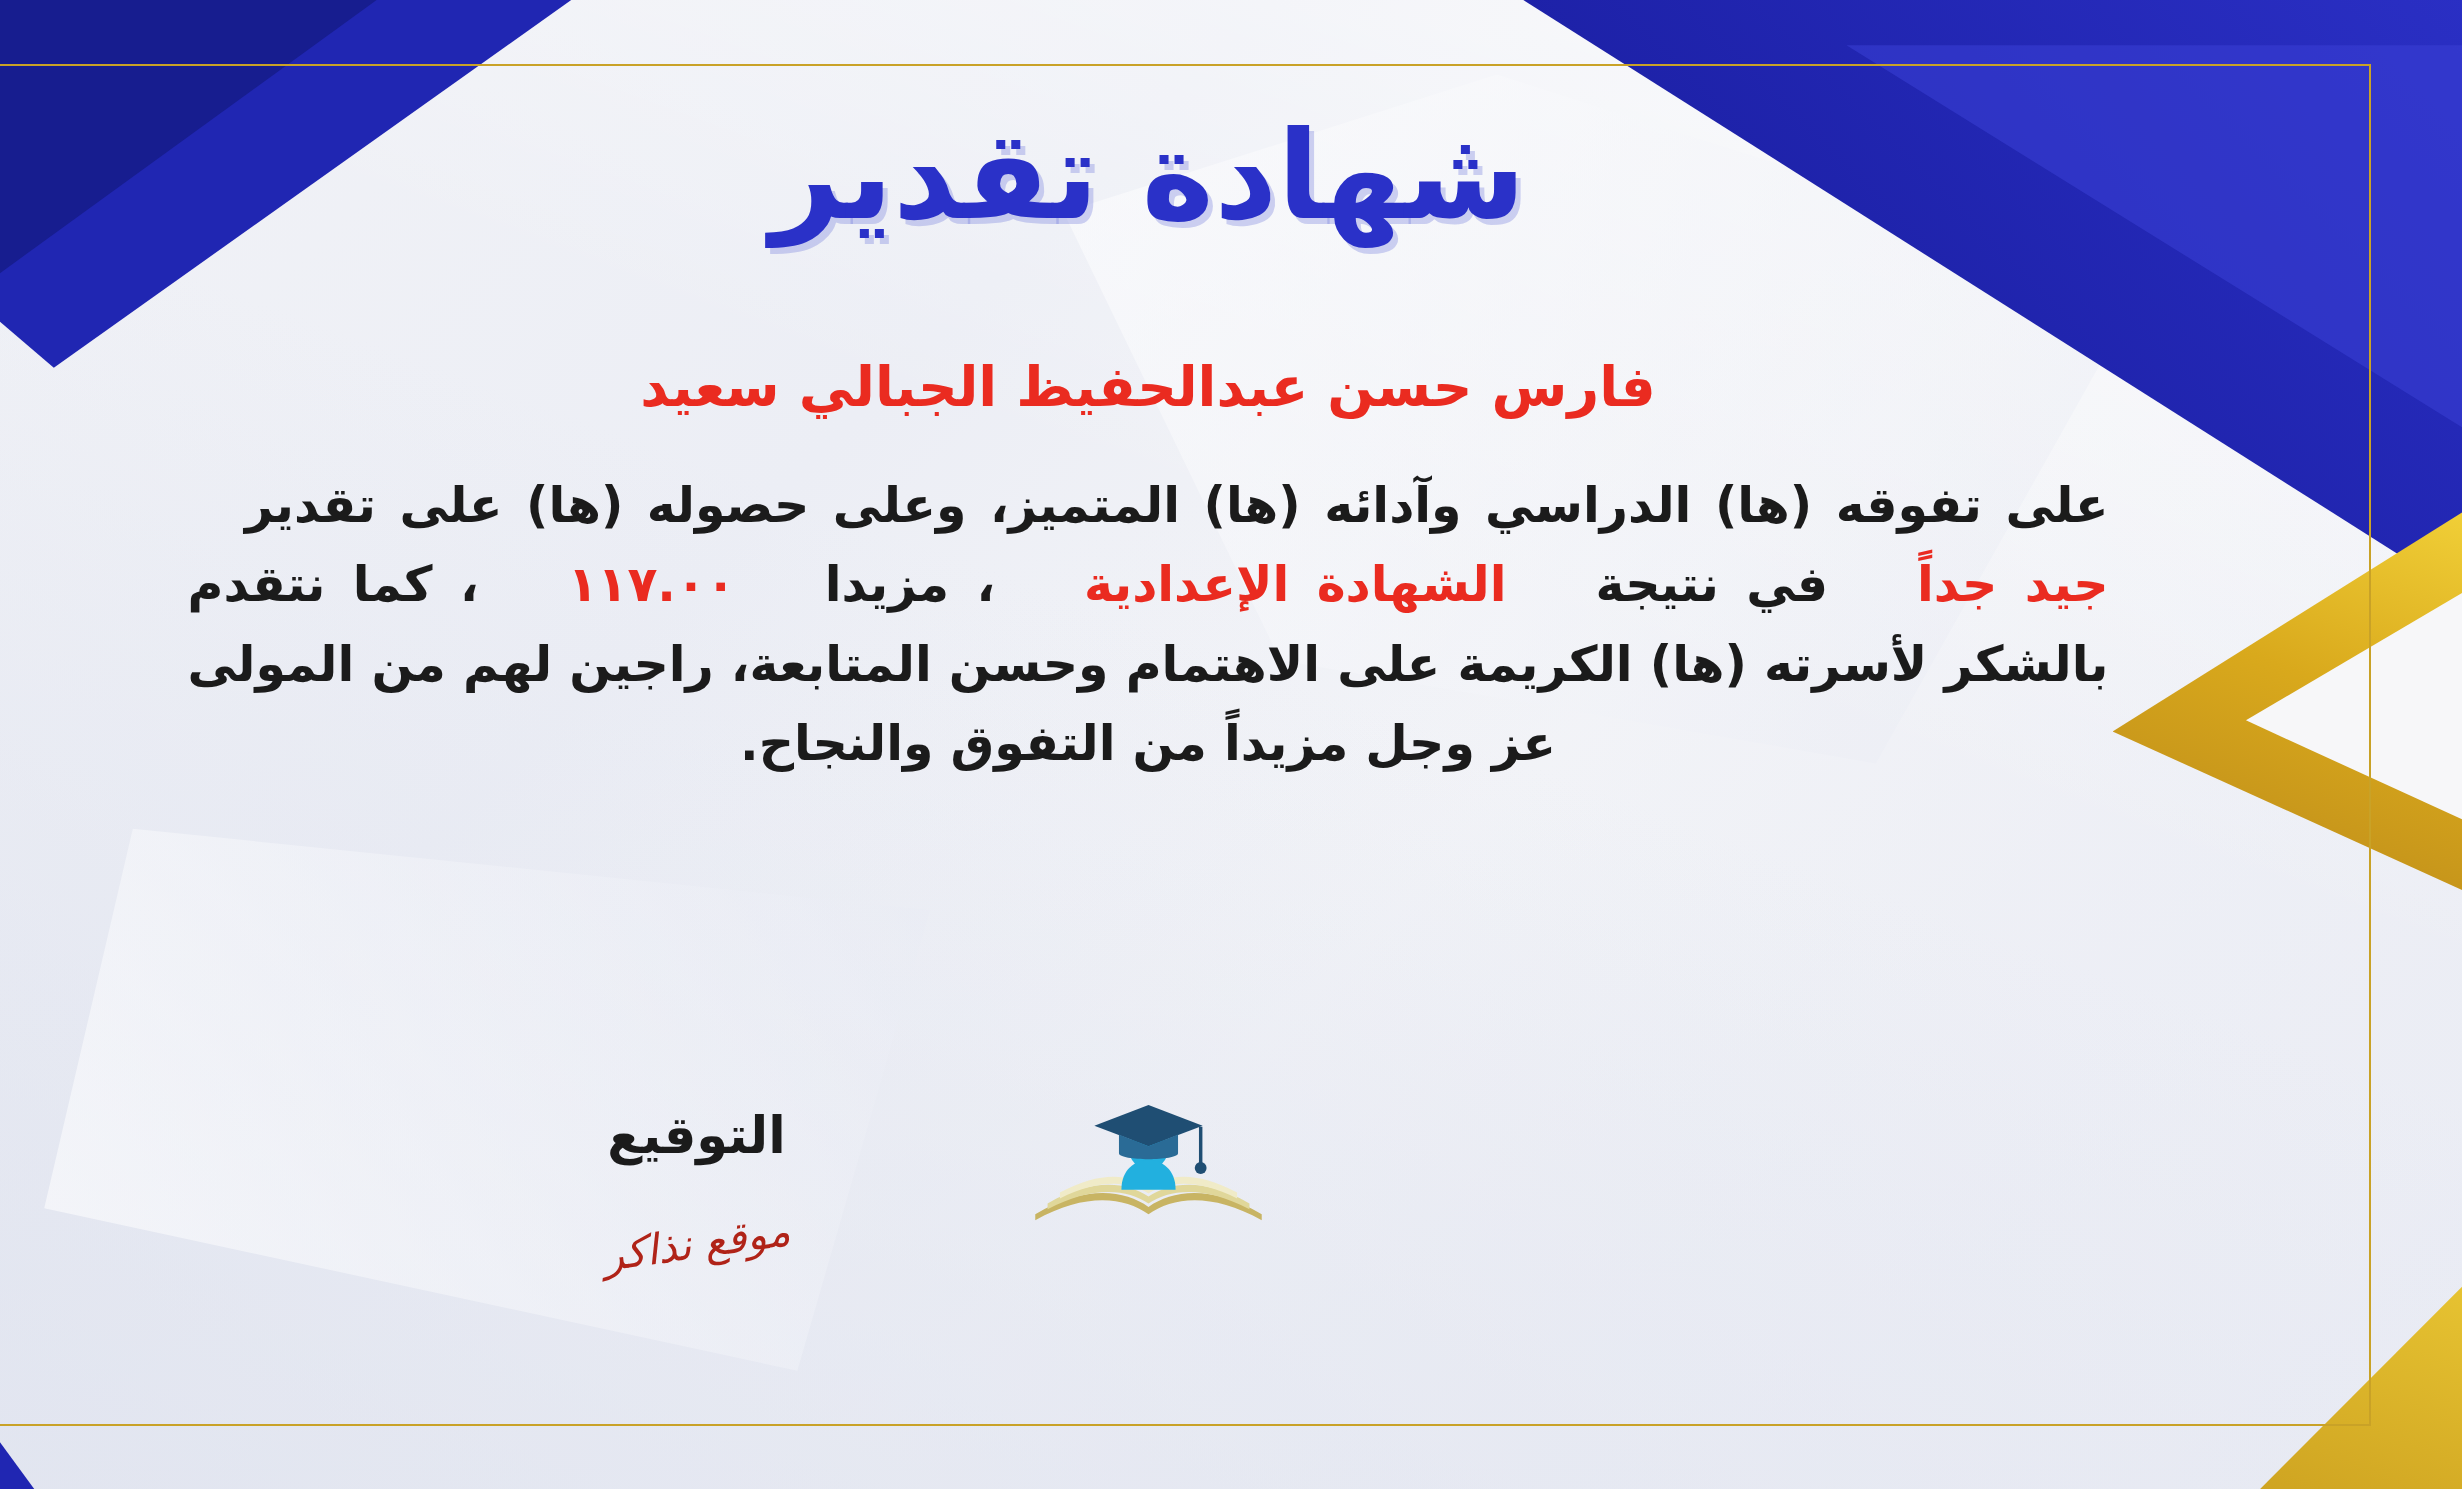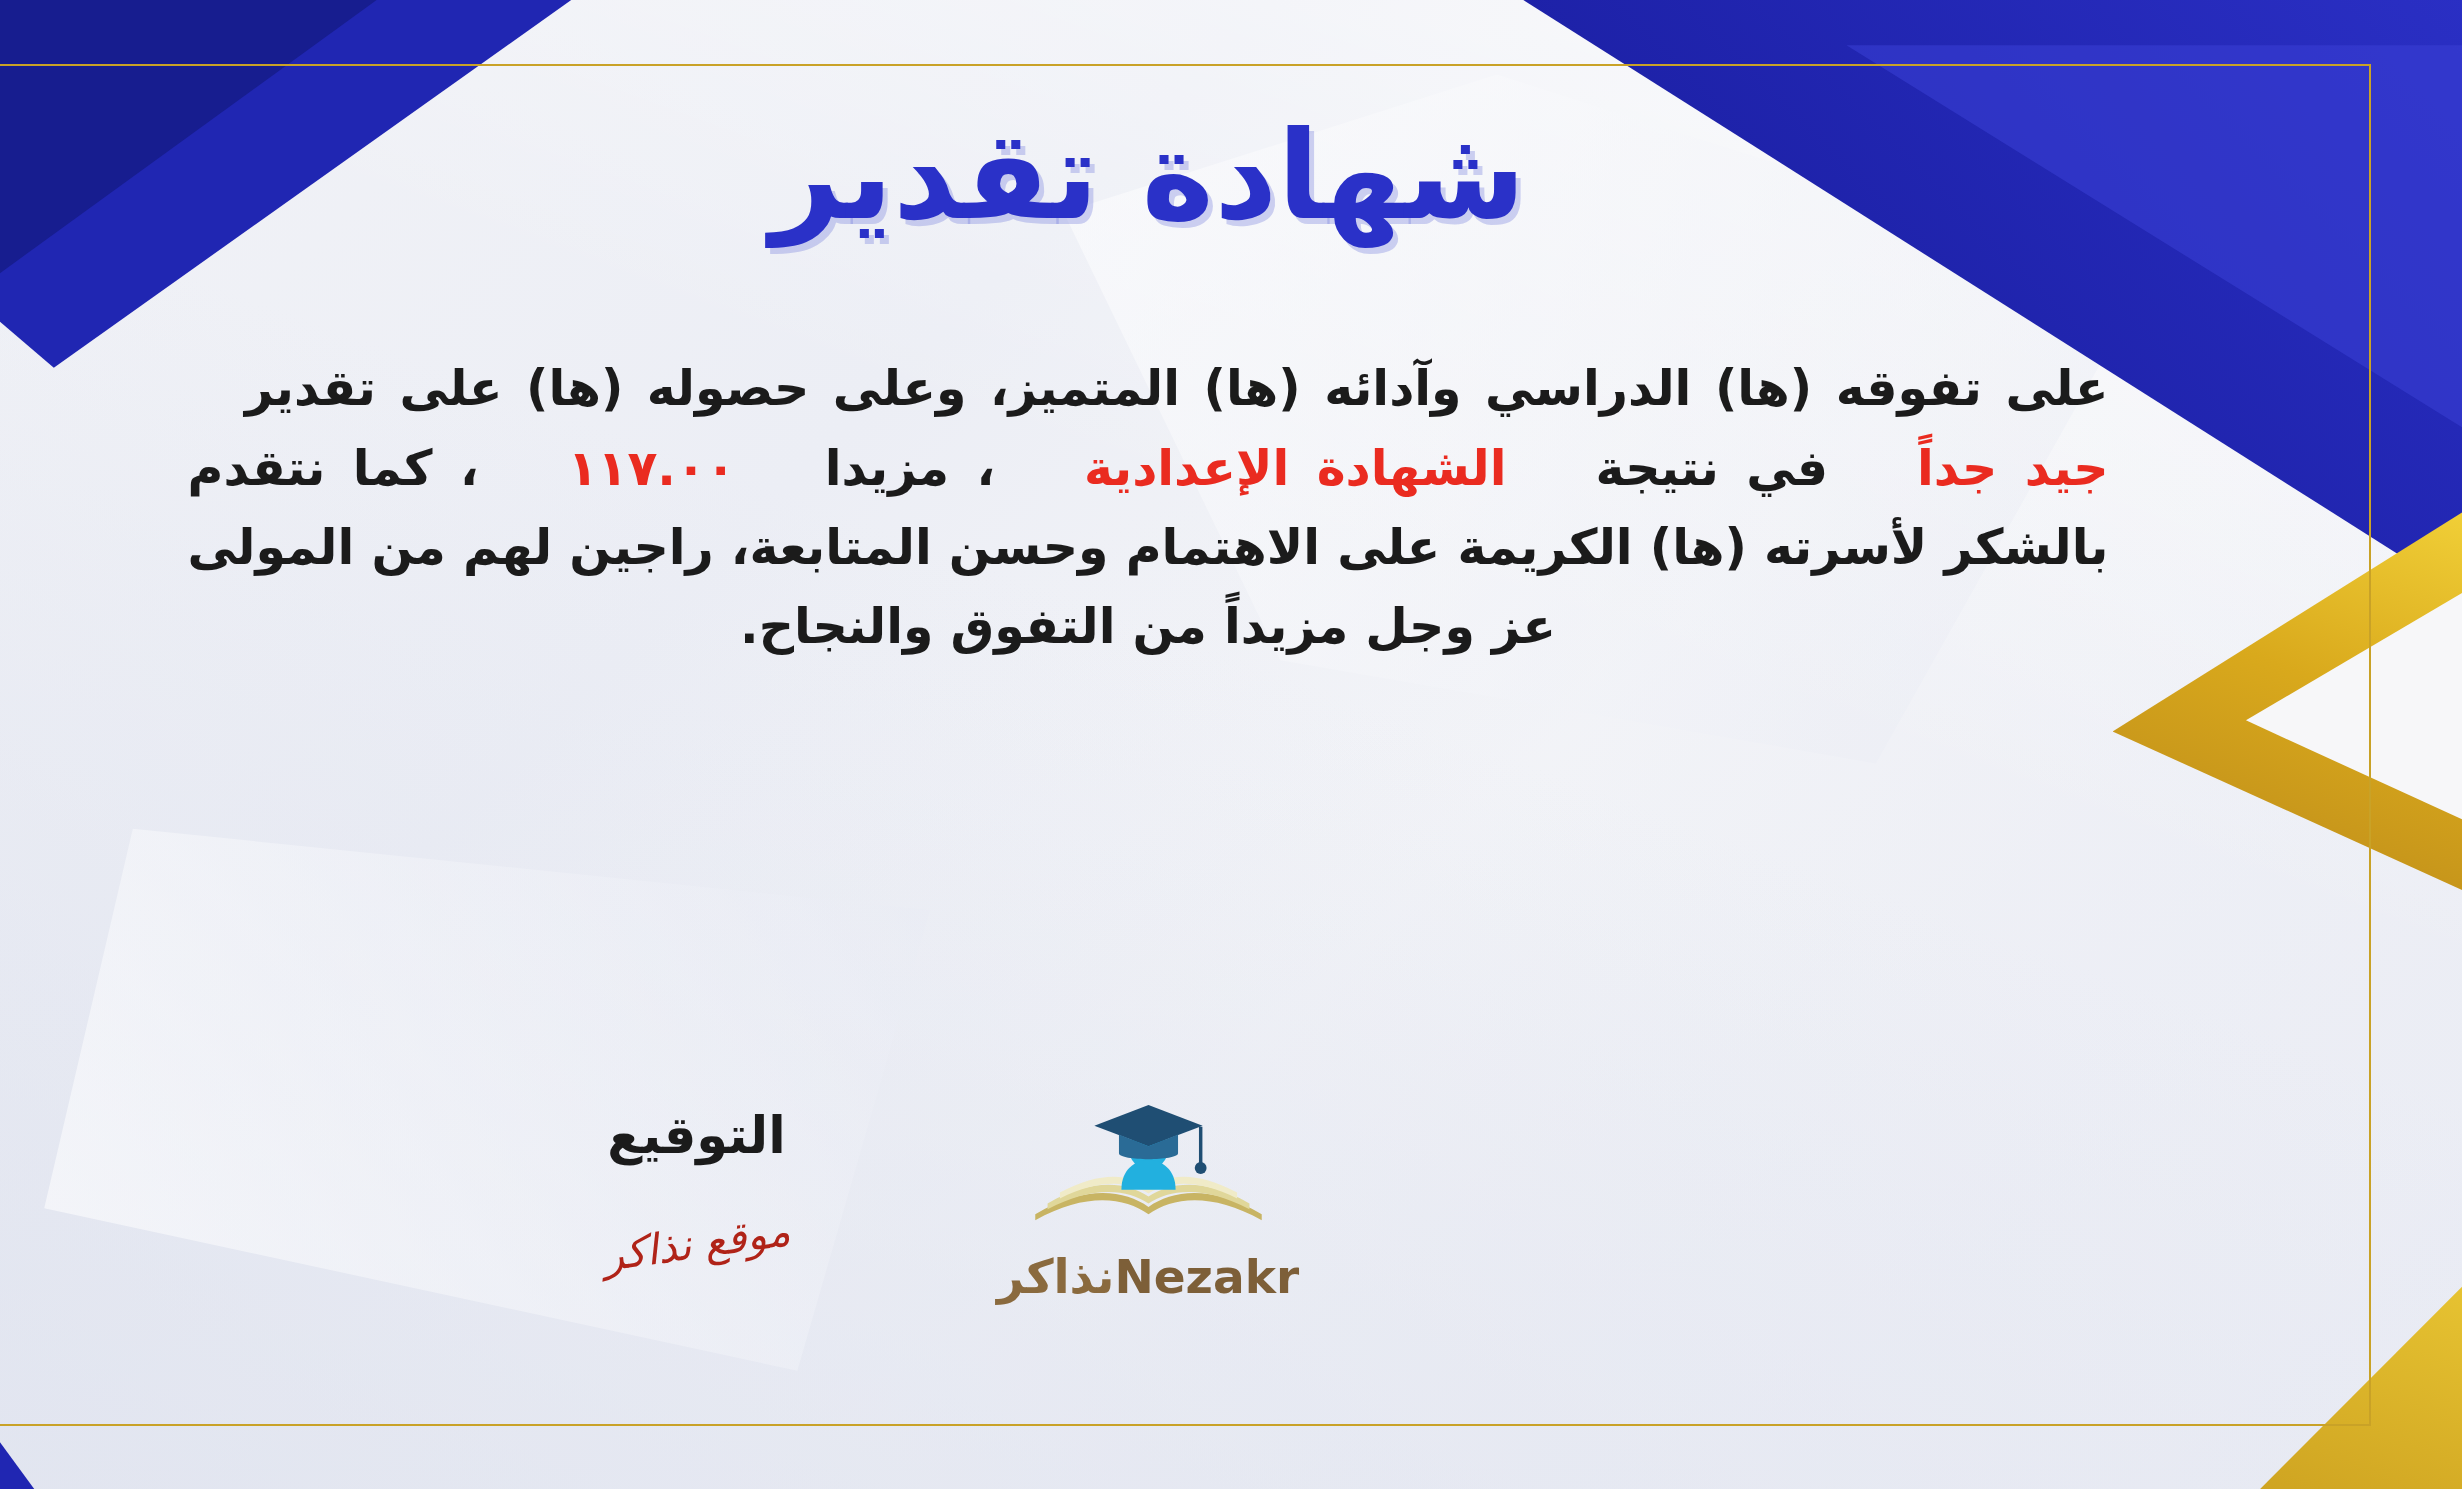--- a/index.html
+++ b/index.html
@@ -287,20 +287,21 @@
 
   <div class="frame"></div>
 
   <div class="content">
 
     <div class="title">شهادة تقدير</div>
 
     <div class="body-block">
 
 
+      <div class="student-name">فارس حسن عبدالحفيظ الجبالي سعيد</div>
 
       <div class="paragraph">
         <span>على تفوقه (ها) الدراسي وآدائه (ها) المتميز، وعلى حصوله (ها) على تقدير</span>
         <span class="sp"></span>
         <span class="hl">جيد جداً</span>
         <span class="sp"></span>
         <span>في نتيجة</span>
         <span class="sp"></span>
         <span class="hl">الشهادة الإعدادية</span>
         <span class="sp"></span>
@@ -330,22 +331,19 @@
 
             <circle cx="260" cy="118" r="40" fill="#22b0df"></circle>
             <path d="M205 200 C205 160 232 140 260 140 C288 140 315 160 315 200 Z" fill="#22b0df"></path>
 
             <path d="M150 70 L260 28 L370 70 L260 112 Z" fill="#1f4e73"></path>
             <path d="M200 88 L200 126 C200 142 320 142 320 126 L320 88 L260 112 Z" fill="#2a6b96"></path>
             <path d="M366 72 L366 150" stroke="#1f4e73" stroke-width="7" fill="none"></path>
             <circle cx="366" cy="156" r="12" fill="#1f4e73"></circle>
           </svg>
         </div>
-        <div class="logo-text">
-          <span class="latin">Nezakr</span><span>نذاكر</span>
-        </div>
       </div>
 
     </div>
 
   </div>
 </div>
 
 
 </body></html>

